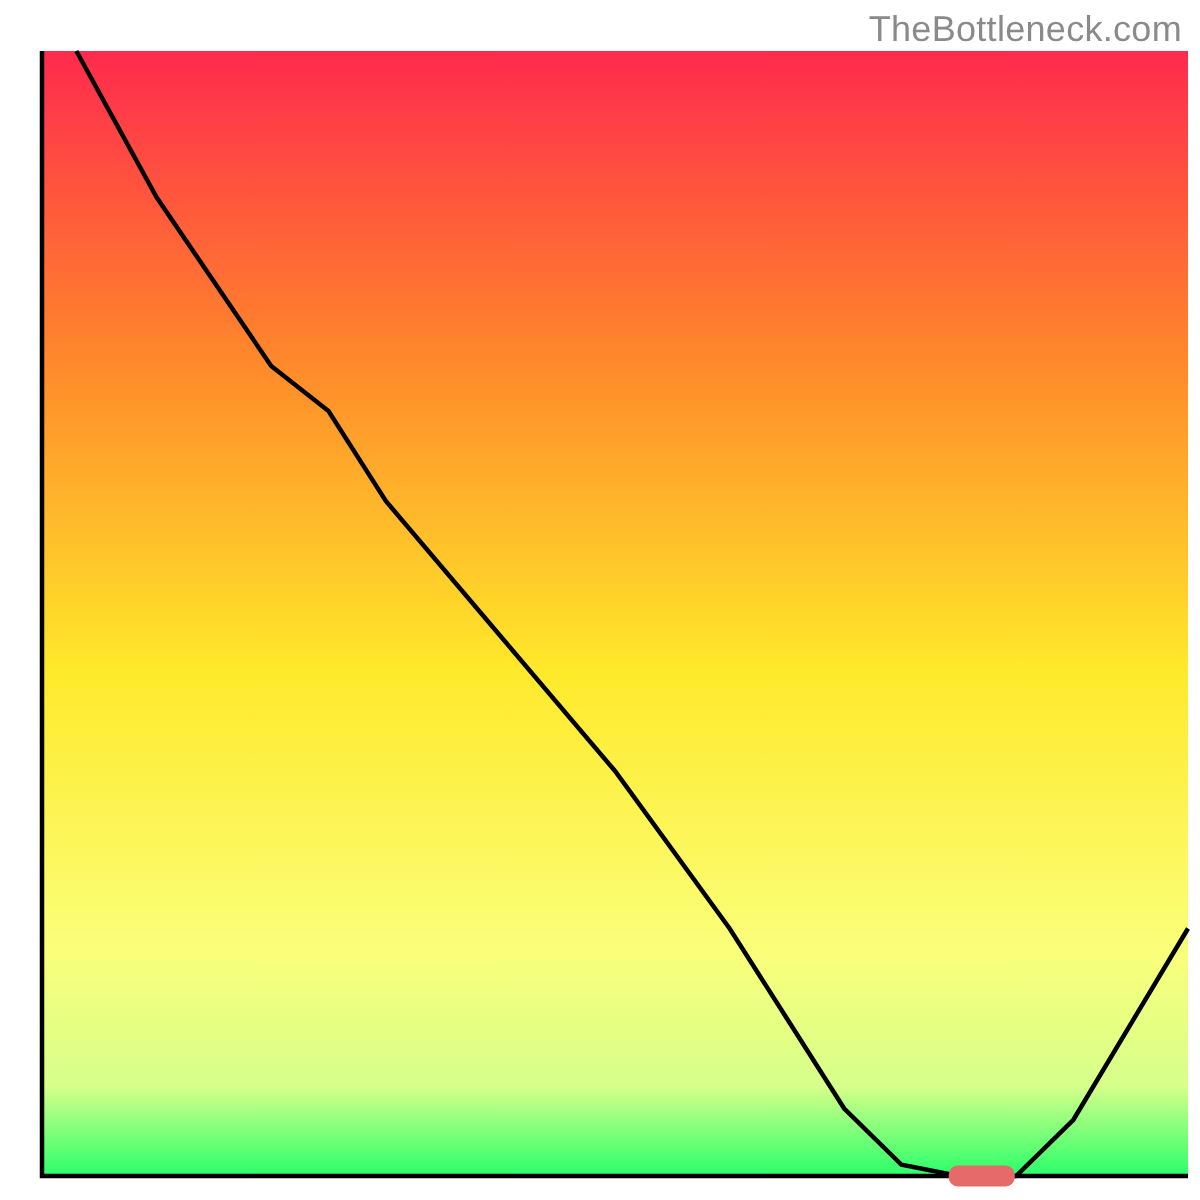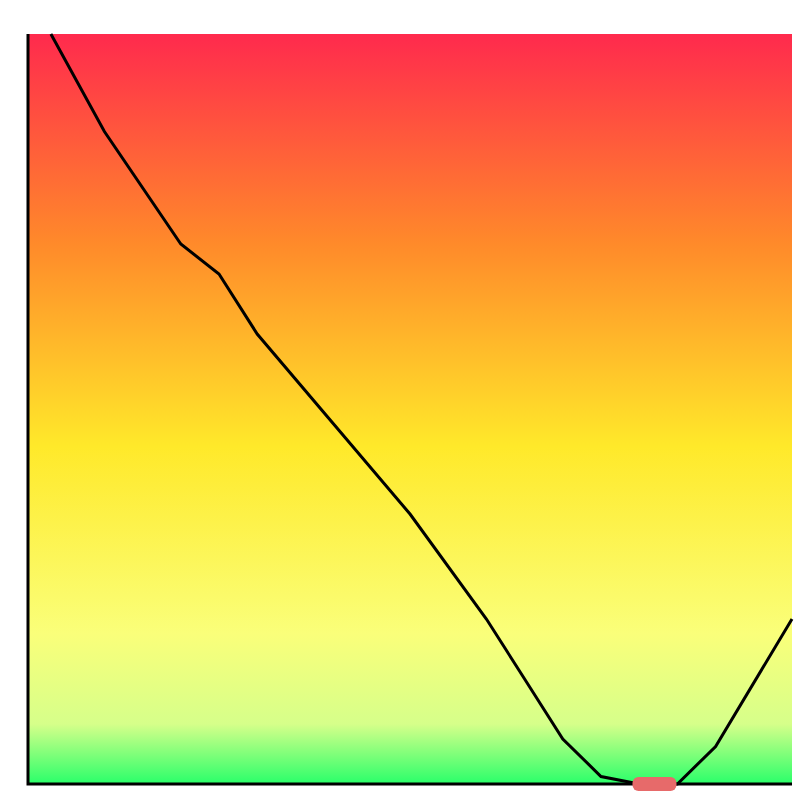--- a/index.html
+++ b/index.html
@@ -29,20 +29,21 @@
     position: absolute;
     top: 0;
     left: 0;
   }
 </style>
 </head>
 <body>
 
 <div class="chart-container">
 
+  <div class="watermark">TheBottleneck.com</div>
 
   <svg id="chart-svg" width="800" height="800" viewBox="0 0 800 800">
     <defs>
       <linearGradient id="bg-grad" x1="0" y1="0" x2="0" y2="1">
         <stop id="g0" offset="0%" stop-color="#ff2a4d"></stop>
         <stop id="g1" offset="28%" stop-color="#ff8a2a"></stop>
         <stop id="g2" offset="55%" stop-color="#ffe92a"></stop>
         <stop id="g3" offset="80%" stop-color="#faff7a"></stop>
         <stop id="g4" offset="92%" stop-color="#d6ff8a"></stop>
         <stop id="g5" offset="100%" stop-color="#2aff6a"></stop>

